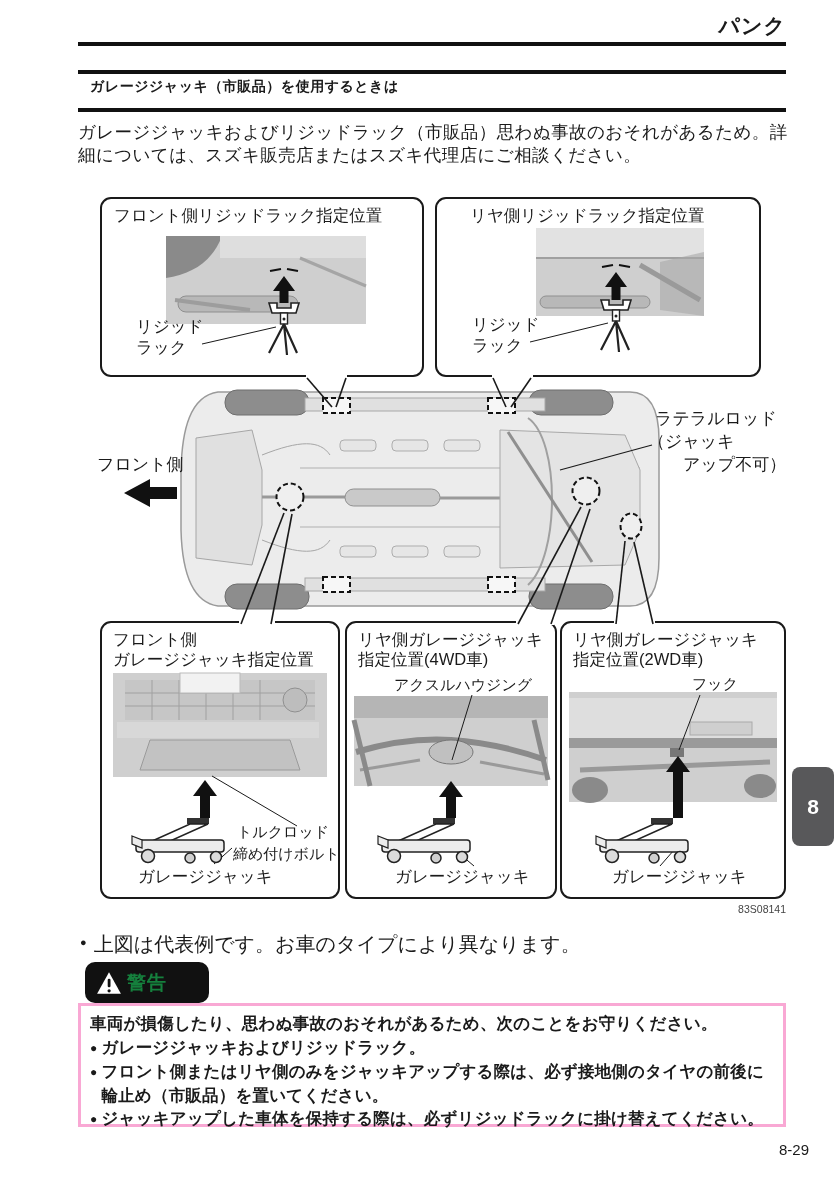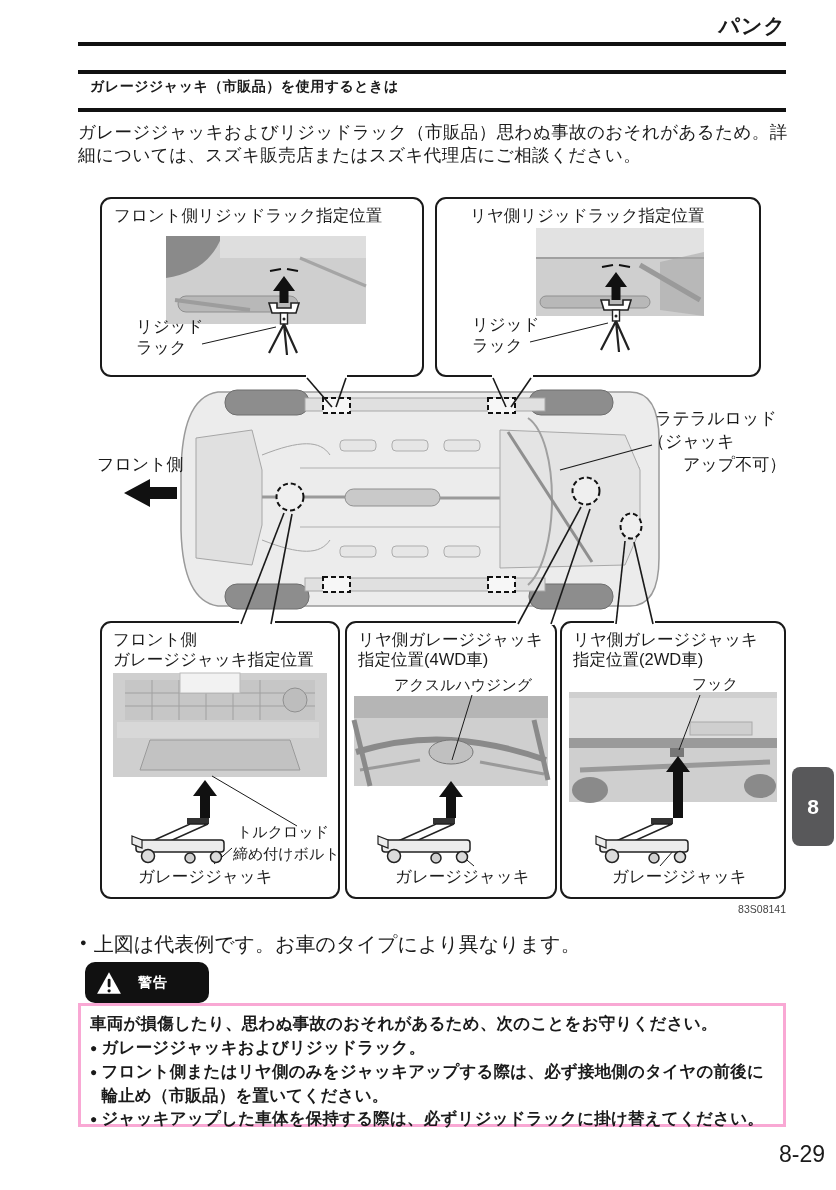--- a/index.html
+++ b/index.html
@@ -11,25 +11,25 @@
   .sec-title{position:absolute;left:90px;top:78px;font-size:14px;font-weight:bold;letter-spacing:0.5px;}
   .intro{position:absolute;left:78px;top:121px;width:712px;font-size:17.5px;line-height:23px;letter-spacing:0.4px;}
   svg text{font-family:"Liberation Sans",sans-serif;fill:#1a1a1a;}
   .t16{font-size:16.5px;}
   .t15{font-size:15px;}
   .t17{font-size:17px;}
   .t10{font-size:10.5px;fill:#444;}
   .note{position:absolute;left:80px;top:931px;font-size:20px;display:flex;align-items:flex-start;}
   .note::before{content:"●";font-size:11px;margin:5px 7px 0 0;}
   .warn-badge{position:absolute;left:85px;top:962px;width:124px;height:41px;background:#111;border-radius:10px;display:flex;align-items:center;padding-left:11px;box-sizing:border-box;}
-  .warn-badge .w-label{color:#ffffff;font-size:14px;font-weight:bold;letter-spacing:1px;margin-left:16px;}
+  .warn-badge .w-label{color:#15803d;font-size:19px;font-weight:bold;letter-spacing:1px;margin-left:5px;}
   .warn-box{position:absolute;left:78px;top:1003px;width:708px;height:124px;box-sizing:border-box;border:3px solid #f9a8d4;padding:6px 9px;font-size:16.5px;font-weight:bold;line-height:23.5px;letter-spacing:0.2px;}
   .warn-item{display:flex;align-items:flex-start;}
   .warn-item::before{content:"●";font-size:12px;line-height:23.5px;margin-right:4px;margin-top:1px;}
-  .pagenum{position:absolute;left:779px;top:1141px;font-size:23px;}
+  .pagenum{position:absolute;left:779px;top:1141px;font-size:15px;}
   .chapter-tab{position:absolute;left:792px;top:767px;width:42px;height:79px;background:#58585a;border-radius:8px;color:#fff;font-size:21px;font-weight:bold;display:flex;align-items:center;justify-content:center;}
 </style>
 </head>
 <body>
 
 <div class="page">
 
   <div class="topic">パンク</div>
   <div class="rule" style="top:42px;"></div>
 

